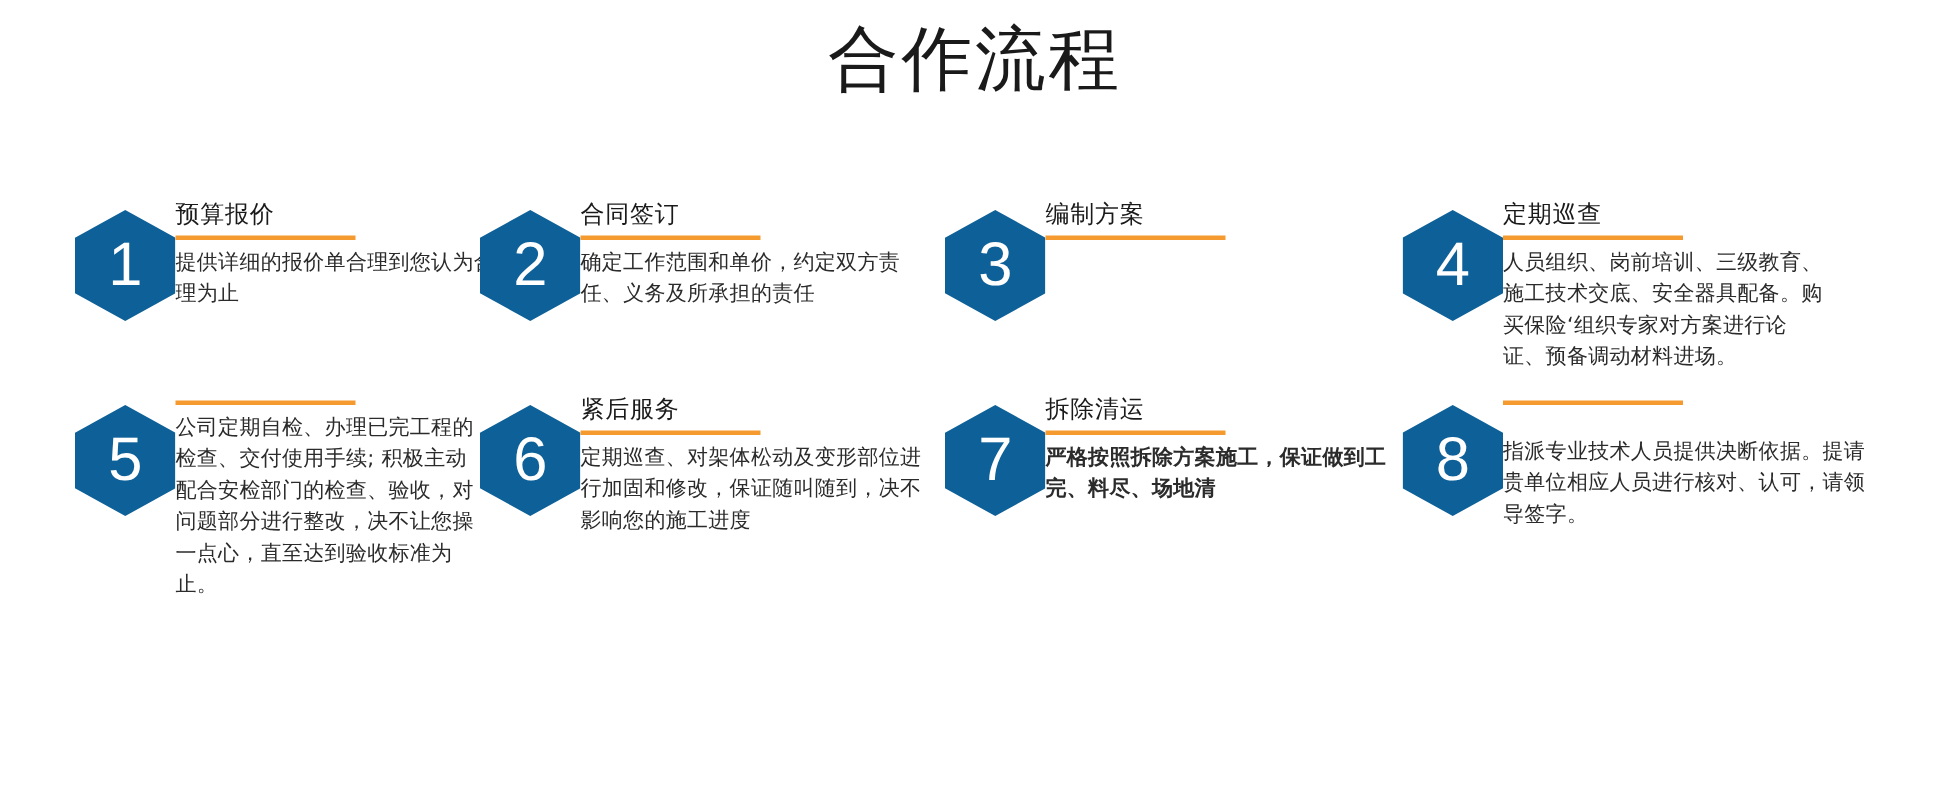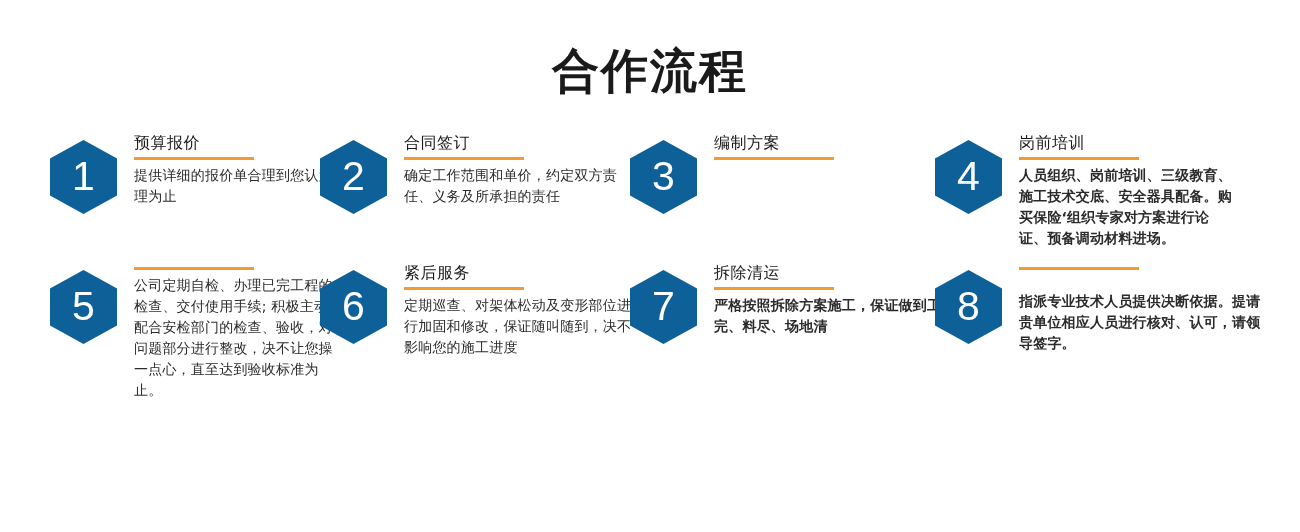--- a/index.html
+++ b/index.html
@@ -11,25 +11,25 @@
     height: 532px;
     background: #ffffff;
     font-family: "DejaVu Sans", "Liberation Sans", sans-serif;
     overflow: hidden;
     position: relative;
   }
 
   .page-title {
     text-align: center;
     font-size: 47px;
-    font-weight: 700;
+    font-weight: 400;
     color: #1a1a1a;
     letter-spacing: 2px;
     margin: 0;
-    padding-top: 43px;
+    padding-top: 12px;
     line-height: 1.2;
   }
 
   .steps-grid {
     position: absolute;
     top: 133px;
     left: 0;
     width: 1300px;
   }
 
@@ -75,21 +75,20 @@
     color: #ffffff;
     font-size: 41px;
     font-weight: 400;
     font-family: "Liberation Sans", "DejaVu Sans", sans-serif;
     line-height: 1;
     padding-bottom: 2px;
     box-sizing: border-box;
   }
 
   .step-body {
-    padding-left: 17px;
     padding-top: 0;
     flex: 1 1 auto;
     min-width: 0;
   }
 
   .step-title {
     font-size: 16px;
     font-weight: 400;
     color: #1a1a1a;
     line-height: 20px;
@@ -109,21 +108,21 @@
     color: #2b2b2b;
     line-height: 21px;
     margin: 0;
     letter-spacing: 0.2px;
   }
 
   
   .col-1 .step-desc { width: 220px; }
   .col-2 .step-desc { width: 230px; }
   .col-3 .step-desc { width: 215px; }
-  .col-4 .step-desc { width: 215px; font-weight: bold; }
+  .col-4 .step-desc { width: 215px; }
 
   .row-2 .col-1 .step-desc { width: 200px; }
   .row-2 .col-2 .step-desc { width: 235px; }
   .row-2 .col-3 .step-desc { width: 235px; font-weight: bold; }
   .row-2 .col-4 .step-desc { width: 245px; margin-top: 21px; }
 
   .spacer-row { height: 14px; }
 </style>
 </head>
 <body>
@@ -168,21 +167,21 @@
         <div class="title-rule"></div>
       </div>
     </div>
 
     <div class="step-cell col-4">
       <div class="hex">
         <div class="hex-shape"></div>
         <div class="hex-num">4</div>
       </div>
       <div class="step-body">
-        <div class="step-title">岗前培训</div>
+        <div class="step-title">定期巡查</div>
         <div class="title-rule"></div>
         <div class="step-desc">人员组织、岗前培训、三级教育、施工技术交底、安全器具配备。购买保险‘组织专家对方案进行论证、预备调动材料进场。</div>
       </div>
     </div>
 
   </div>
 
   <div class="spacer-row"></div>
 
   <div class="step-row row-2">

